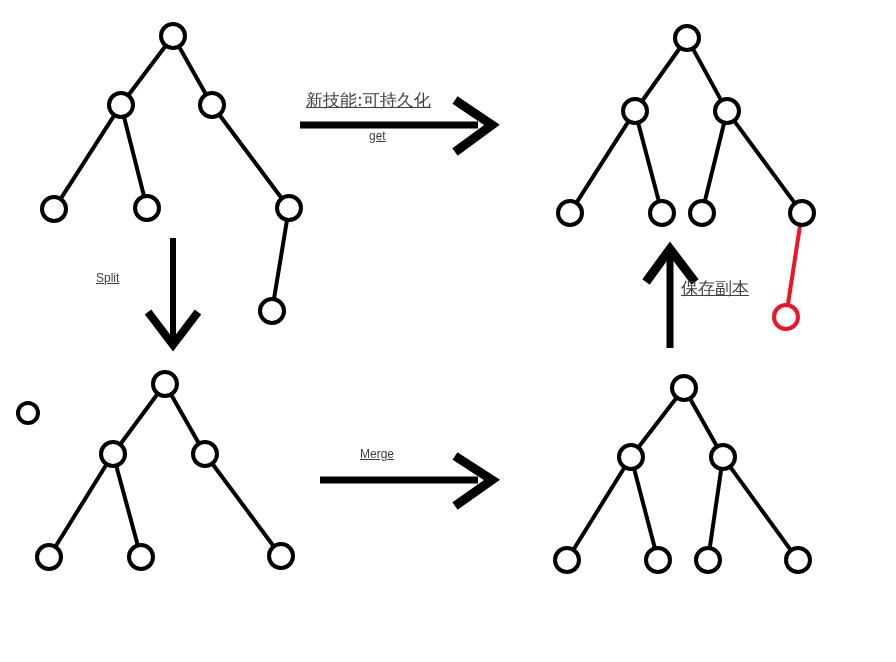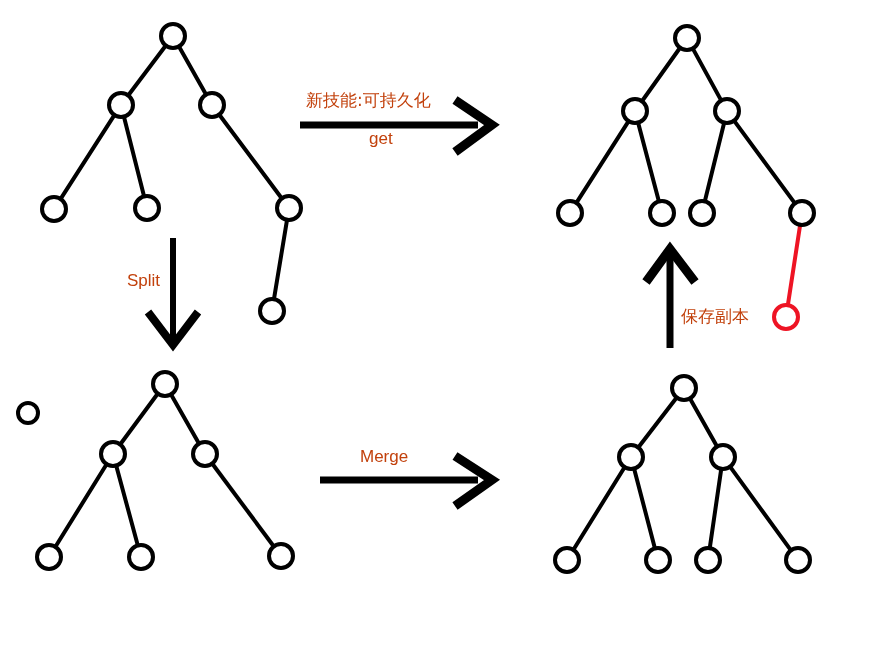--- a/index.html
+++ b/index.html
@@ -20,27 +20,28 @@
   #canvas svg.layer {
     position: absolute;
     left: 0;
     top: 0;
     width: 896px;
     height: 662px;
   }
   .lbl {
     position: absolute;
     white-space: nowrap;
-    color: #c2410c;
+    color: #404040;
     line-height: 1;
     user-select: none;
+    text-decoration: underline;
   }
   .lbl-latin {
     font-family: "Liberation Sans", "DejaVu Sans", sans-serif;
-    font-size: 17px;
+    font-size: 12px;
   }
   .lbl-cjk {
     font-family: "DejaVu Sans", "Liberation Sans", sans-serif;
     font-size: 17px;
   }
 </style>
 </head>
 <body>
 
 <div id="canvas">
@@ -121,23 +122,23 @@
       </g>
 
       <g>
         <line x1="670" y1="348" x2="670" y2="255" stroke="#000" stroke-width="7"></line>
         <polyline points="646,282 670,249 695,282" fill="none" stroke="#000" stroke-width="9" stroke-linecap="butt"></polyline>
       </g>
 
     </g>
   </svg>
 
-  <div class="lbl lbl-latin" style="left:127px; top:272px;">Split</div>
+  <div class="lbl lbl-latin" style="left:96px; top:272px;">Split</div>
 
   <div class="lbl lbl-cjk" style="left:306px; top:92px;">新技能:可持久化</div>
 
   <div class="lbl lbl-latin" style="left:369px; top:130px;">get</div>
 
   <div class="lbl lbl-latin" style="left:360px; top:448px;">Merge</div>
 
-  <div class="lbl lbl-cjk" style="left:681px; top:308px;">保存副本</div>
+  <div class="lbl lbl-cjk" style="left:681px; top:280px;">保存副本</div>
 
 </div>
 
 </body></html>

